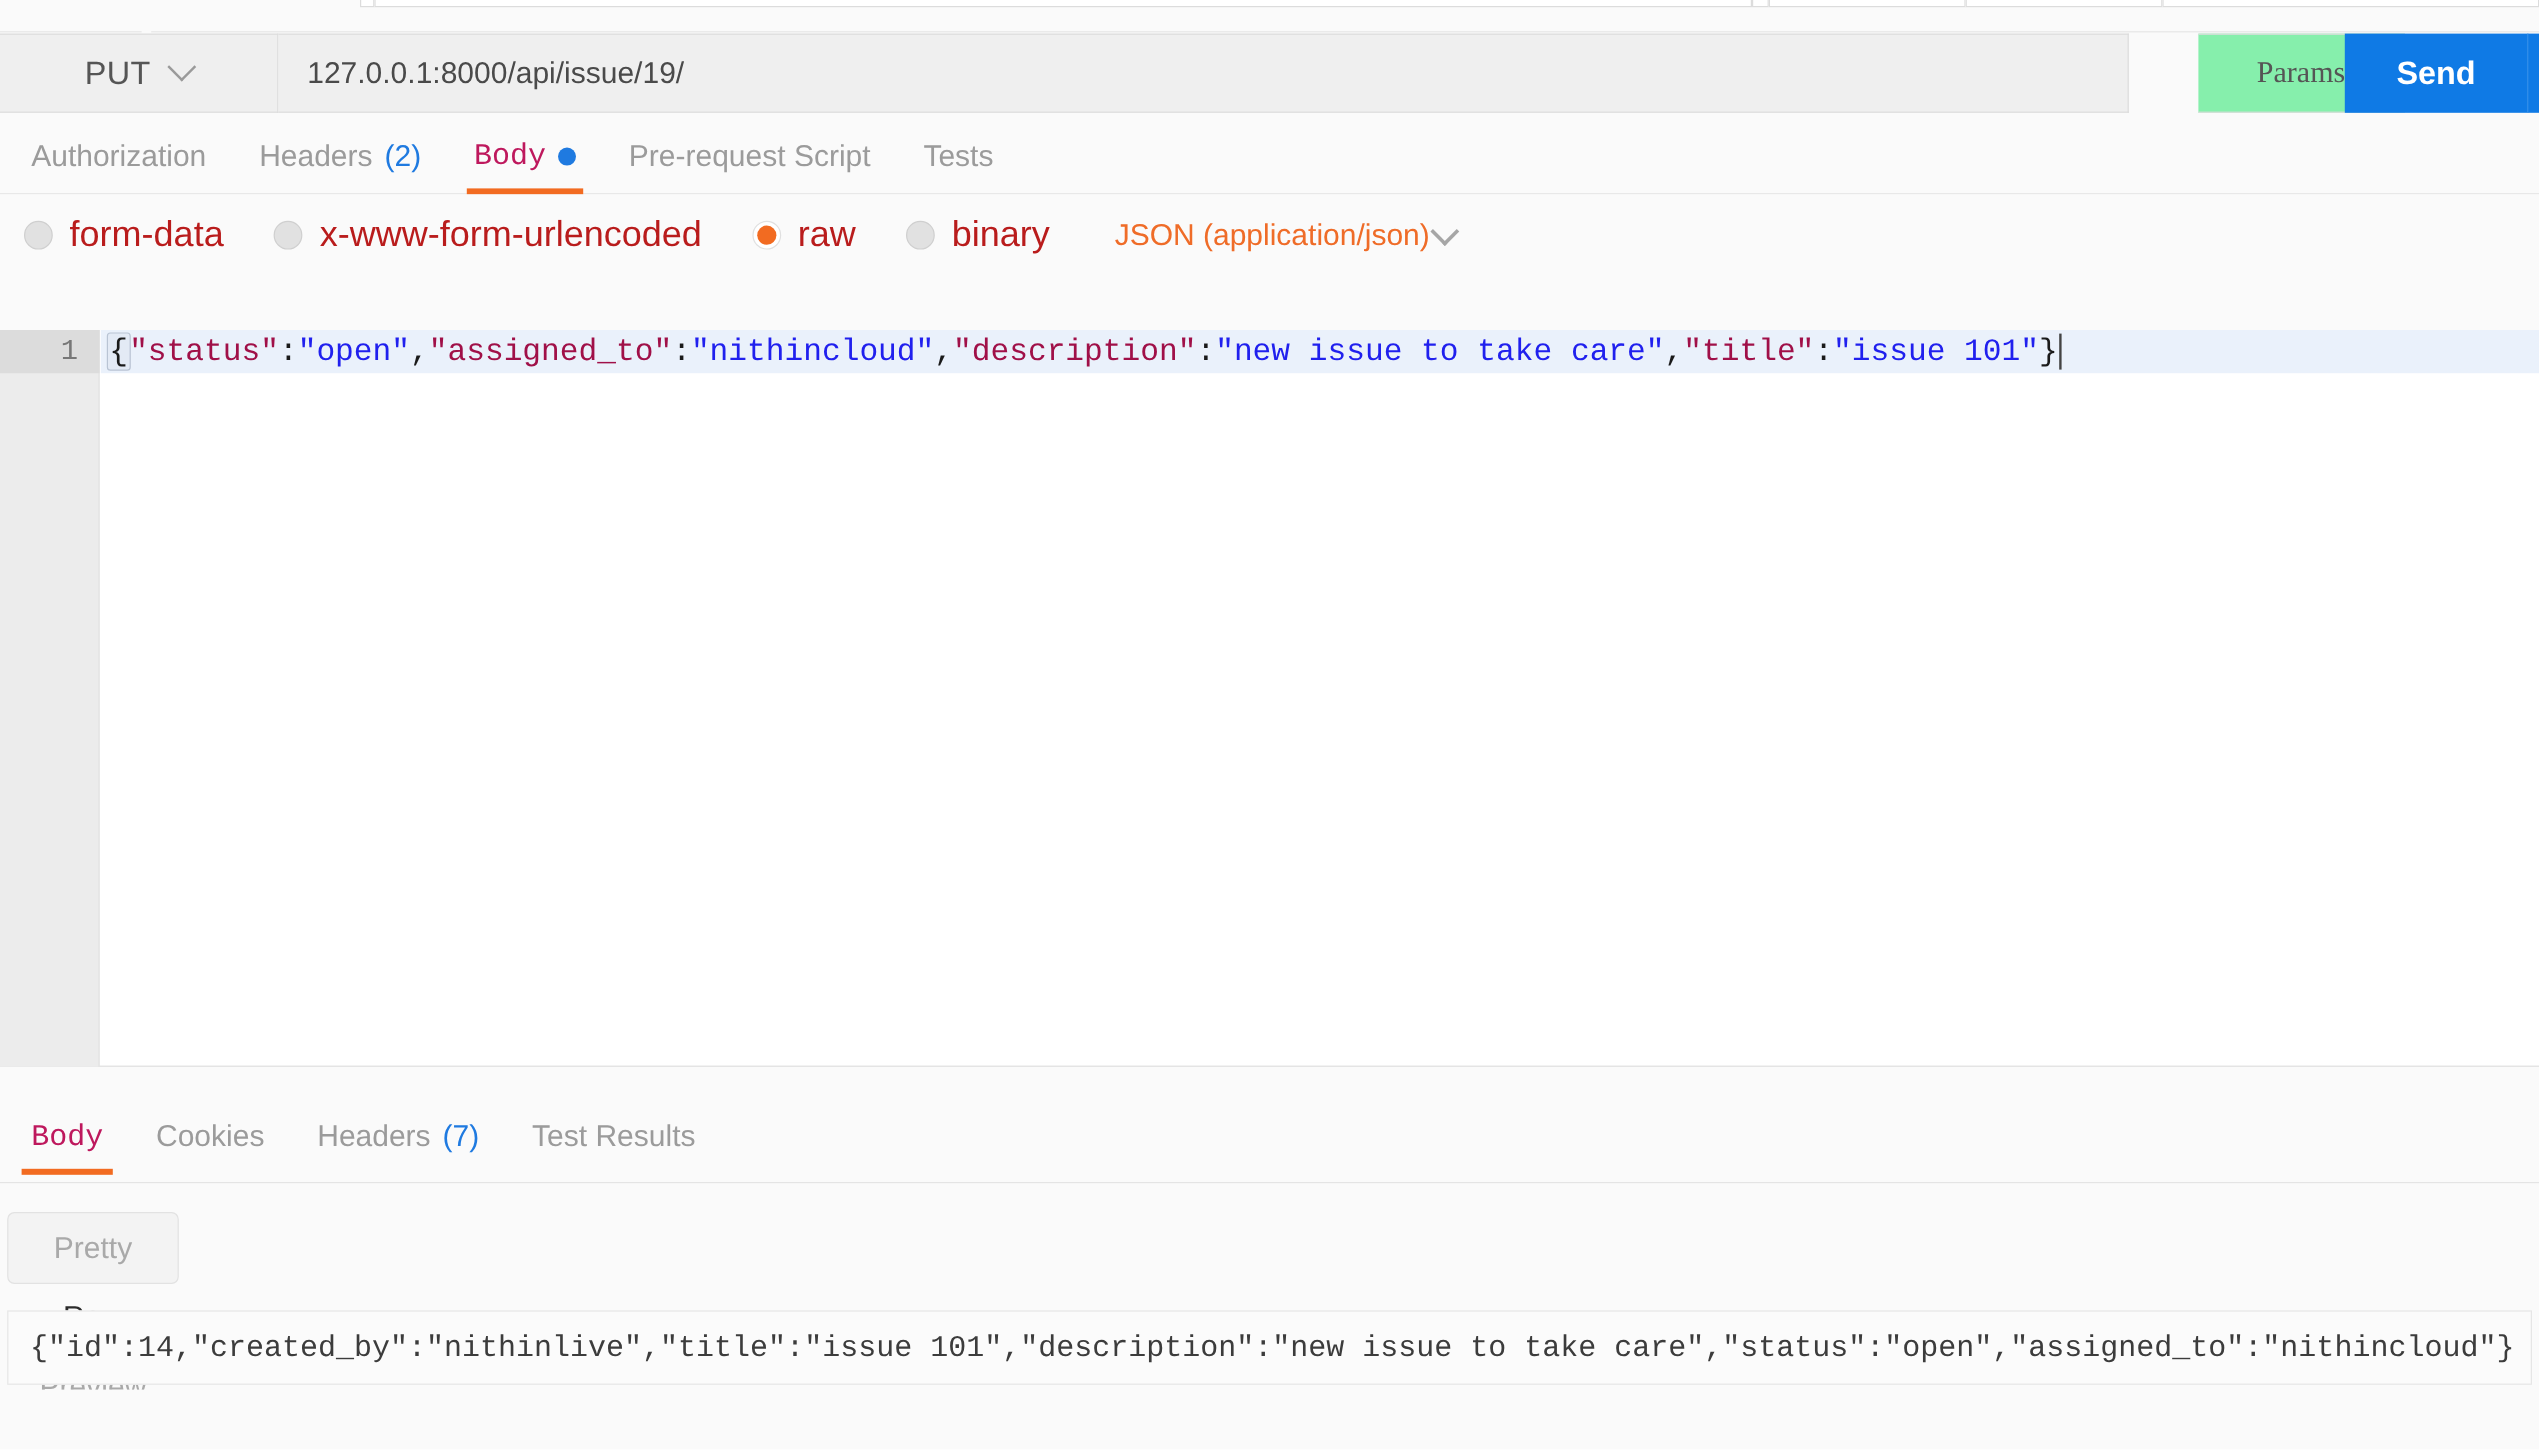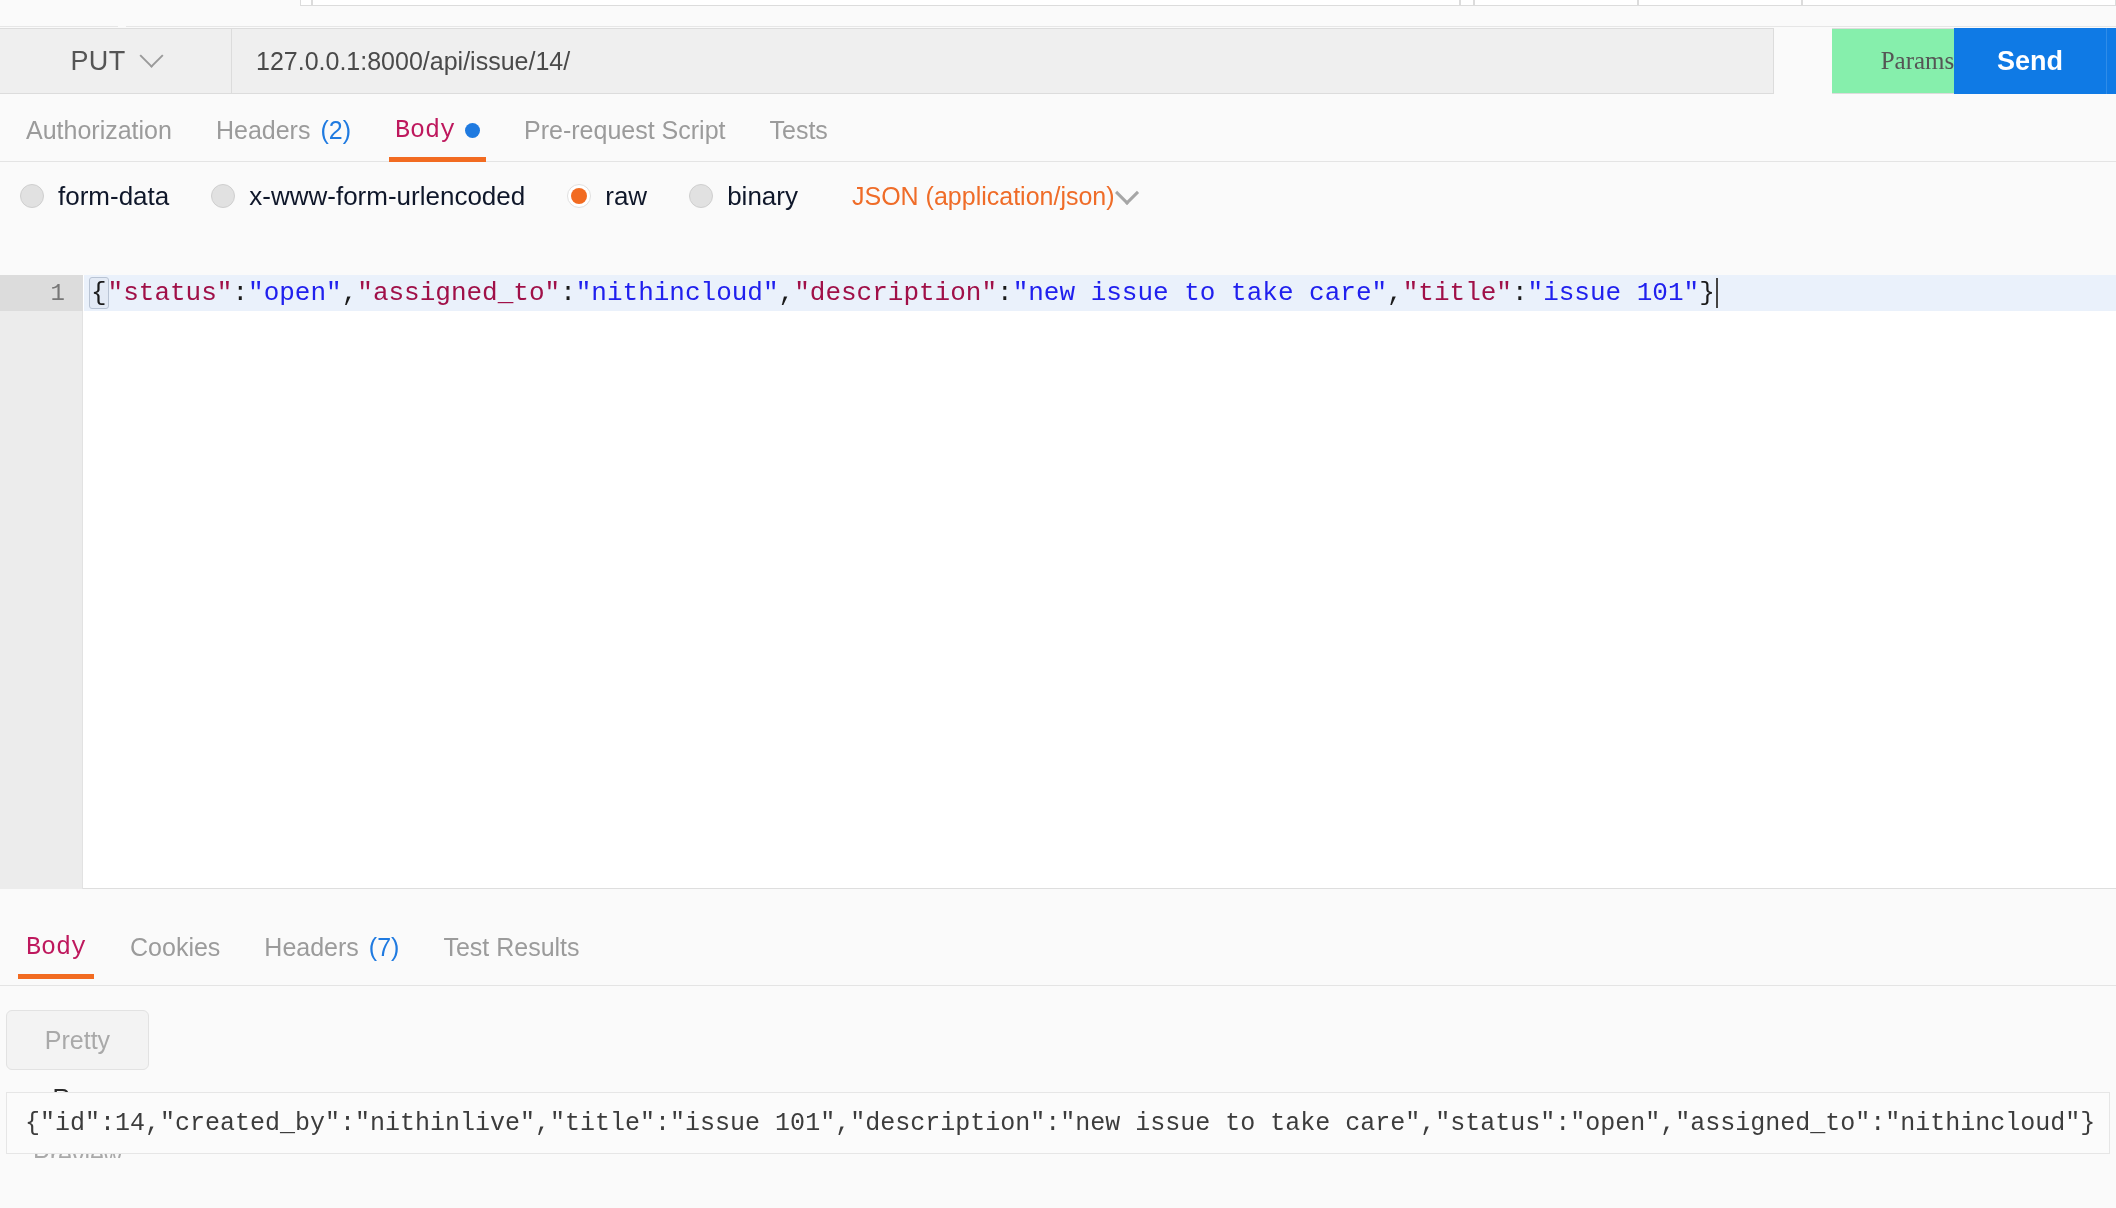--- a/index.html
+++ b/index.html
@@ -77,21 +77,21 @@
   .radio-item { display: flex; align-items: center; gap: 14px; margin-right: 42px; cursor: pointer; }
   .radio {
     width: 24px; height: 24px; border-radius: 50%;
     background: #e1e1e1; border: 1px solid #cfcfcf;
   }
   .radio.on { background: #fff; border: 1px solid #e0e0e0; position: relative; }
   .radio.on::after {
     content: ""; position: absolute; left: 3px; top: 3px; width: 16px; height: 16px;
     border-radius: 50%; background: #f26b21;
   }
-  .radio-label { font-size: 26px; color: #0f172a; }
+  .radio-label { font-size: 30px; color: #b91c1c; }
   .ctype {
     display: flex; align-items: center; margin-left: 12px; cursor: pointer;
   }
   .ctype-label { font-size: 25px; color: #ef6c28; }
   .chev-gray {
     width: 17px; height: 17px; border-right: 3px solid #a6a6a6;
     border-bottom: 3px solid #a6a6a6; transform: rotate(45deg) translateY(-5px);
   }
 
   
@@ -178,21 +178,21 @@
     <div class="cellbox" style="left:1802px; width:314px;"></div>
     <div class="sep" style="left:0; width:118px;"></div>
     <div class="sep" style="left:126px; width:1990px;"></div>
   </div>
 
   <div class="urlbar">
     <div class="method-box">
       <span class="method-label">PUT</span>
       <span class="chev"></span>
     </div>
-    <div class="url-input" title="Enter request URL">127.0.0.1:8000/api/issue/14/</div>
+    <div class="url-input" title="Enter request URL">127.0.0.1:8000/api/issue/19/</div>
     <div class="params-btn">Params</div>
     <div class="send-btn">Send</div>
     <div class="send-caret-box"></div>
   </div>
 
   <div class="req-tabs" id="reqTabs">
       <div class="rtab">
         <span>Authorization</span>
       </div>
       <div class="rtab">

